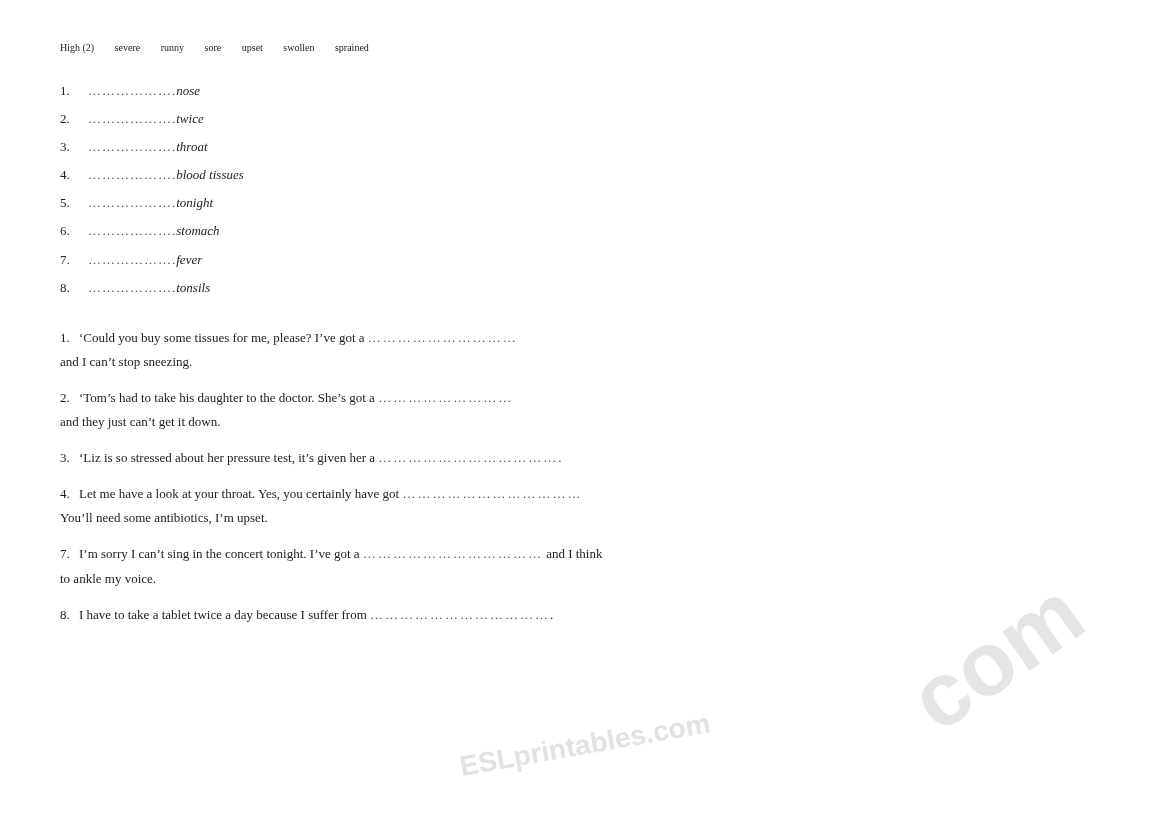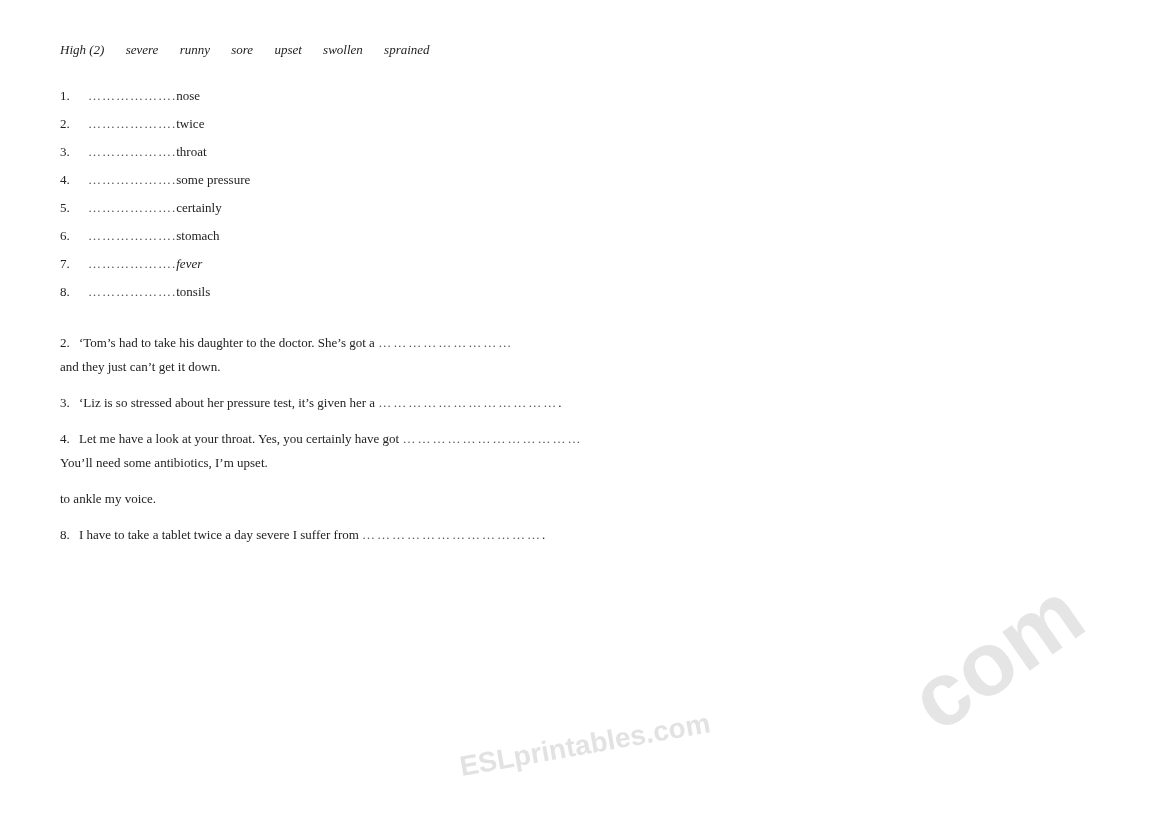--- a/index.html
+++ b/index.html
@@ -45,23 +45,22 @@
       font-family: Arial, sans-serif;
       font-weight: bold;
       white-space: nowrap;
       pointer-events: none;
       user-select: none;
       z-index: 10;
     }
 
     .header-words {
       margin-bottom: 24px;
-      font-size: 13px;
+      font-size: 10px;
       line-height: 1.6;
-      font-style: italic;
     }
 
     .header-words span {
       margin-right: 18px;
     }
 
     .section {
       margin-bottom: 28px;
     }
 
@@ -76,20 +75,21 @@
       min-width: 28px;
       font-size: 13px;
     }
 
     .dots {
       letter-spacing: 1px;
       color: #555;
     }
 
     .item-word {
+      font-style: italic;
     }
 
     .sentence-item {
       margin-bottom: 14px;
       line-height: 1.7;
     }
 
     .sentence-item .num {
       display: inline;
       margin-right: 6px;
@@ -131,46 +131,53 @@
     <span class="item-word">twice</span>
   </div>
   <div class="list-item">
     <span class="list-num">3.</span>
     <span class="dots">……………….</span>
     <span class="item-word">throat</span>
   </div>
   <div class="list-item">
     <span class="list-num">4.</span>
     <span class="dots">……………….</span>
-    <span class="item-word">some pressure</span>
+    <span class="item-word">blood tissues</span>
   </div>
   <div class="list-item">
     <span class="list-num">5.</span>
     <span class="dots">……………….</span>
-    <span class="item-word">certainly</span>
+    <span class="item-word">tonight</span>
   </div>
   <div class="list-item">
     <span class="list-num">6.</span>
     <span class="dots">……………….</span>
     <span class="item-word">stomach</span>
   </div>
   <div class="list-item">
     <span class="list-num">7.</span>
     <span class="dots">……………….</span>
     <span style="font-style:italic;" class="item-word">fever</span>
   </div>
   <div class="list-item">
     <span class="list-num">8.</span>
     <span class="dots">……………….</span>
     <span class="item-word">tonsils</span>
   </div>
 </div>
 
 <div class="section">
 
+  <div class="sentence-item">
+    <p>
+      <span class="num">1.</span>
+      <span>‘Could you buy some tissues for me, please? I’ve got a </span><span class="fill-line">…………………………</span><span></span>
+    </p>
+    <p><span>and I can’t stop sneezing.</span></p>
+  </div>
 
   <div class="sentence-item">
     <p>
       <span class="num">2.</span>
       <span>‘Tom’s had to take his daughter to the doctor. She’s got a </span><span class="fill-line">………………………</span><span></span>
     </p>
     <p><span>and they just can’t get it down.</span></p>
   </div>
 
   <div class="sentence-item">
@@ -184,26 +191,30 @@
     <p>
       <span class="num">4.</span>
       <span>Let me have a look at your throat.  Yes, you certainly have got </span><span class="fill-line">………………………………</span><span></span>
     </p>
     <p><span>You’ll need some antibiotics, I’m upset.</span></p>
   </div>
 
 
 
   <div class="sentence-item">
+    <p>
+      <span class="num">7.</span>
+      <span>I’m sorry I can’t sing in the concert tonight. I’ve got a </span><span class="fill-line">………………………………</span><span> and I think</span>
+    </p>
     <p><span>to ankle my voice.</span></p>
   </div>
 
   <div class="sentence-item">
     <p>
       <span class="num">8.</span>
-      <span>I have to take a tablet twice a day severe I suffer from </span><span class="fill-line">………………………………</span><span>.</span>
+      <span>I have to take a tablet twice a day because I suffer from </span><span class="fill-line">………………………………</span><span>.</span>
     </p>
   </div>
 
 </div>
 
 <div class="watermark">com</div>
 <div class="watermark-bottom">ESLprintables.com</div>
 
 </body></html>

